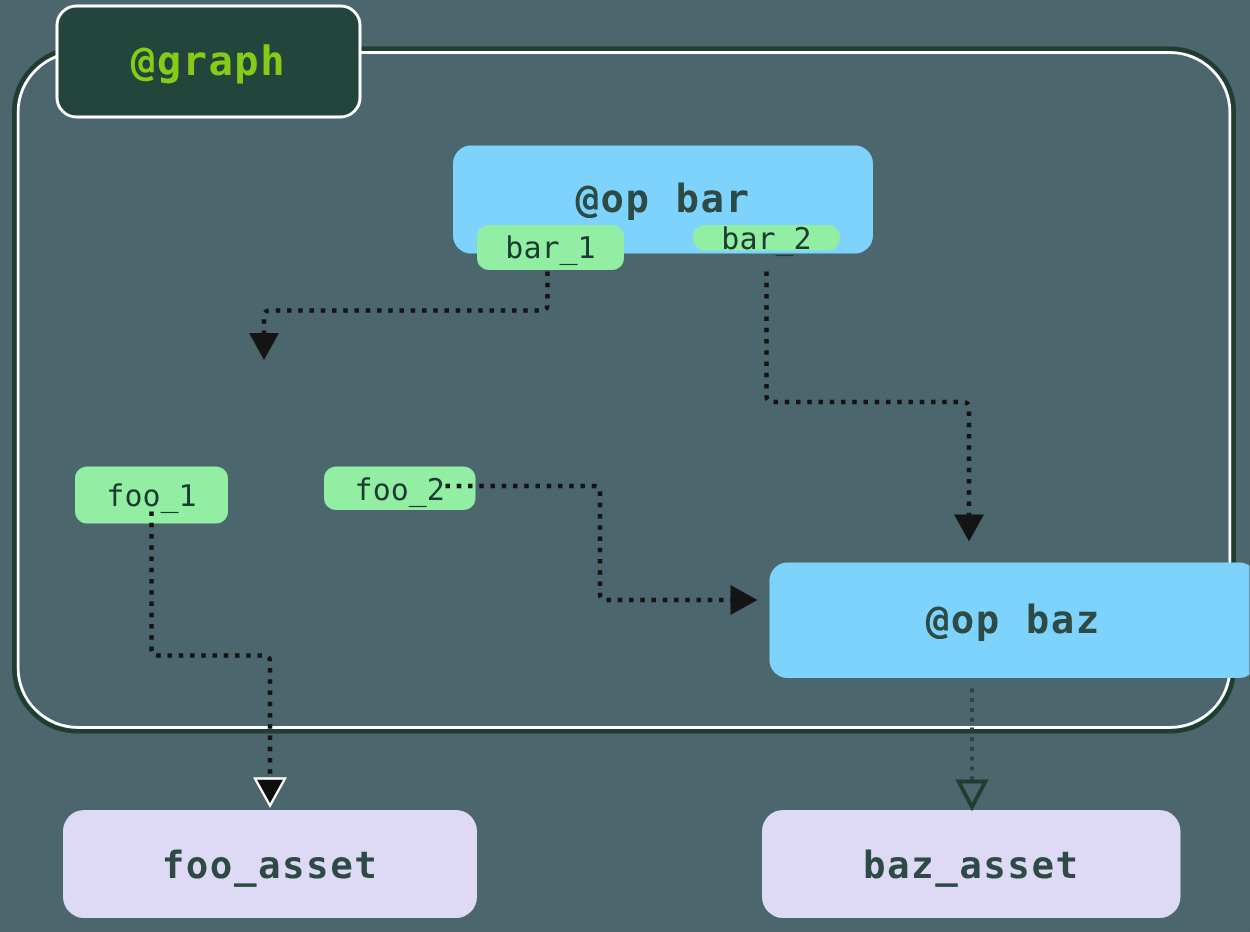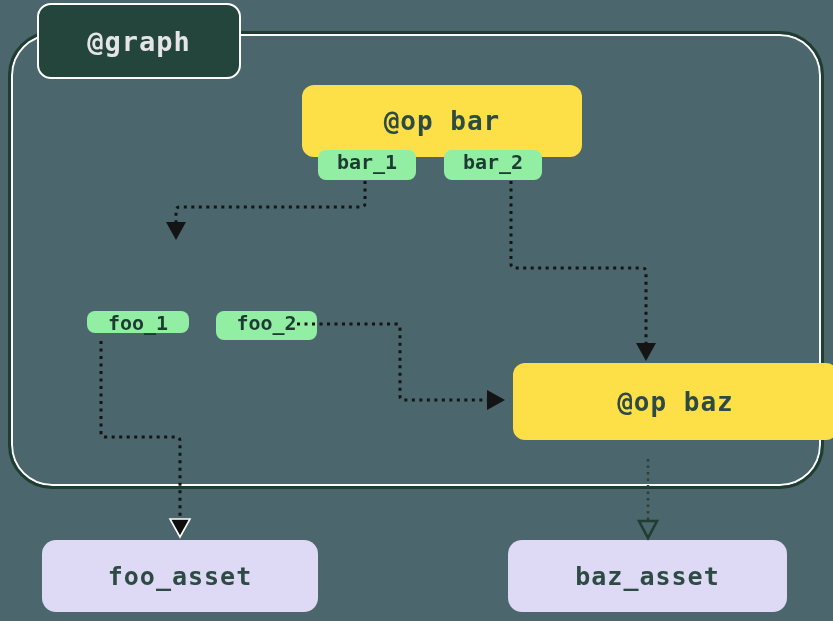--- a/index.html
+++ b/index.html
@@ -17,42 +17,42 @@
     border:3px solid #1f3d31;border-radius:44px;
     box-shadow:inset 0 0 0 2px #fdfdfd;
   }
   
   .graph-label-box{
     position:absolute;left:37px;top:3px;width:204px;height:76px;
     background:#24453c;border:2.5px solid #ffffff;border-radius:14px;
     display:flex;align-items:center;justify-content:center;box-sizing:border-box;
   }
   .graph-label-box span{
-    color:#e5e5e5;font-size:27px;font-weight:bold;letter-spacing:1px;
+    color:#84cc16;font-size:27px;font-weight:bold;letter-spacing:1px;
   }
   
   .op-node{
-    position:absolute;background:#fde047;border-radius:12px;
-    display:flex;align-items:center;justify-content:center;
+    position:absolute;background:#7dd3fc;border-radius:12px;
+    display:flex;align-items:center;justify-content:center;margin-top:12px;
   }
   .op-node .op-label{
     color:#2d4a44;font-size:26px;font-weight:bold;letter-spacing:1px;
   }
   #op-bar{left:302px;top:85px;width:280px;height:72px;}
   #op-foo{left:38px;top:242px;width:278px;height:78px;}
   #op-baz{left:513px;top:363px;width:325px;height:77px;}
   
   .out-badge{
     position:absolute;background:#92eea3;border-radius:8px;
-    display:flex;justify-content:center;
-    color:#1d3a33;font-size:20px;font-weight:bold;
+    display:flex;align-items:center;justify-content:center;
+    color:#1d3a33;font-size:20px;font-weight:normal;
   }
   #badge-bar_1{left:318px;top:150px;width:98px;height:30px;}
-  #badge-bar_2{left:444px;top:150px;width:98px;height:30px;}
-  #badge-foo_1{left:50px;top:311px;width:102px;height:22px;margin-left:37px;}
+  #badge-bar_2{left:462px;top:150px;width:98px;height:17px;}
+  #badge-foo_1{left:50px;top:311px;width:102px;height:38px;}
   #badge-foo_2{left:196px;top:311px;width:101px;height:29px;margin-left:20px;}
   #badge-baz_1{left:597px;top:430px;width:100px;height:28px;}
   
   .asset-node{
     position:absolute;background:#ded9f5;border-radius:14px;
     display:flex;align-items:center;justify-content:center;
     color:#2d4a44;font-size:25px;font-weight:bold;letter-spacing:1px;
   }
   #asset-foo{left:42px;top:540px;width:276px;height:72px;}
   #asset-baz{left:508px;top:540px;width:279px;height:72px;}

